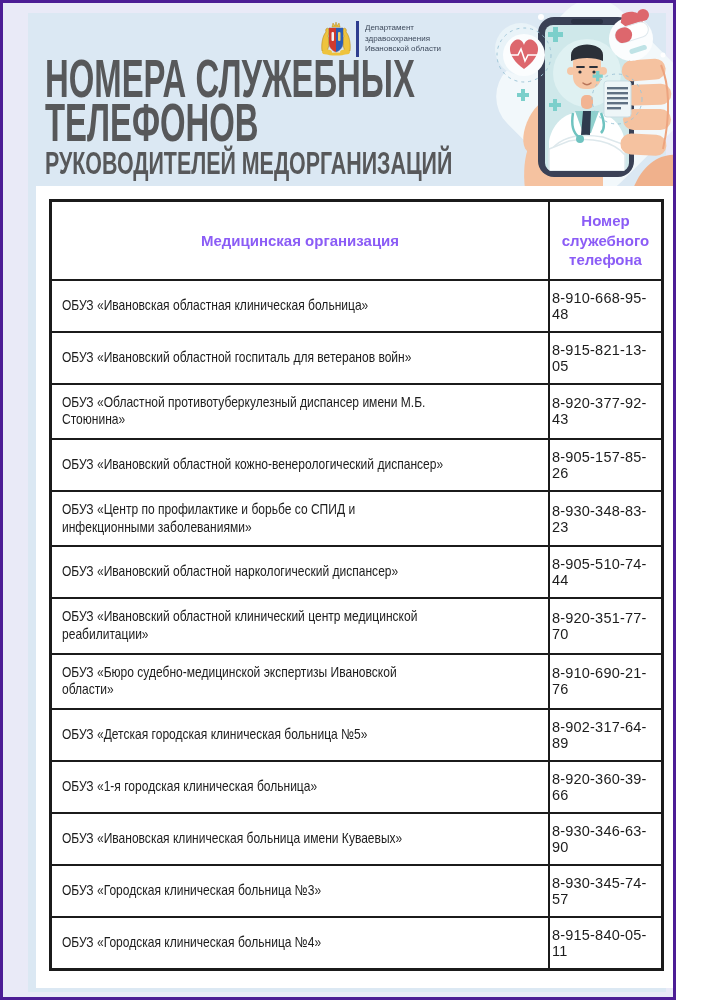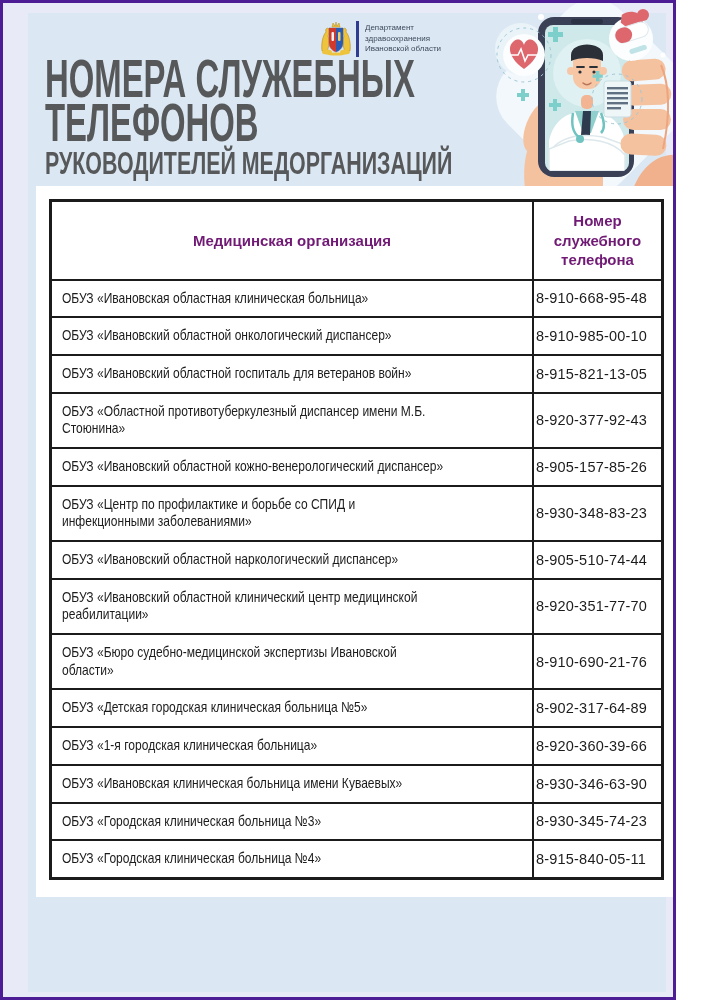--- a/index.html
+++ b/index.html
@@ -22,23 +22,23 @@
   .subtitle-line{font-size:31px;font-weight:700;color:#57585a;}
   
   .illustration{position:absolute;left:480px;top:0px;width:224px;height:186px;}
   
   .table-panel{position:absolute;left:33px;top:183px;width:641px;box-sizing:border-box;
         background:#ffffff;padding:13px 13px 17px 13px;}
   table.phones{width:100%;border-collapse:collapse;border:3px solid #1b1b1b;}
   table.phones th,table.phones td{border:2px solid #1b1b1b;vertical-align:middle;}
   th.col-org{width:66%;}
   th.col-phone{width:34%;}
-  .th-inner{font-size:15px;font-weight:700;color:#701a75;
+  .th-inner{font-size:15px;font-weight:700;color:#8b5cf6;
         padding:8px 4px;line-height:1.3;}
-  td.cell-org{padding:9px 8px 9px 10px;margin-left:37px;}
+  td.cell-org{padding:9px 24px 9px 10px;margin-left:37px;}
   .org-inner{width:462px;transform:scaleX(0.83);transform-origin:left center;
         font-size:14.5px;line-height:1.22;color:#1c1c1c;}
   td.cell-phone{font-size:14.5px;color:#1c1c1c;
         letter-spacing:0.2px;padding:9px 2px;}
   th{height:44px;}
 </style>
 </head>
 <body>
 
 <div class="page">
@@ -182,26 +182,20 @@
         </tr>
       </thead>
       <tbody id="rows-body">
   <tr>
     <td class="cell-org">
       <div class="org-inner">ОБУЗ «Ивановская областная клиническая больница»</div>
     </td>
     <td class="cell-phone">8-910-668-95-48</td>
   </tr>
 
-  <tr>
-    <td class="cell-org">
-      <div class="org-inner">ОБУЗ «Ивановский областной онкологический диспансер»</div>
-    </td>
-    <td class="cell-phone">8-910-985-00-10</td>
-  </tr>
 
   <tr>
     <td class="cell-org">
       <div class="org-inner">ОБУЗ «Ивановский областной госпиталь для ветеранов войн»</div>
     </td>
     <td class="cell-phone">8-915-821-13-05</td>
   </tr>
 
 
 
@@ -266,21 +260,21 @@
     <td class="cell-org">
       <div class="org-inner">ОБУЗ «Ивановская клиническая больница имени Куваевых»</div>
     </td>
     <td class="cell-phone">8-930-346-63-90</td>
   </tr>
 
   <tr>
     <td class="cell-org">
       <div class="org-inner">ОБУЗ «Городская клиническая больница №3»</div>
     </td>
-    <td class="cell-phone">8-930-345-74-23</td>
+    <td class="cell-phone">8-930-345-74-57</td>
   </tr>
 
   <tr>
     <td class="cell-org">
       <div class="org-inner">ОБУЗ «Городская клиническая больница №4»</div>
     </td>
     <td class="cell-phone">8-915-840-05-11</td>
   </tr>
 
 </tbody>

